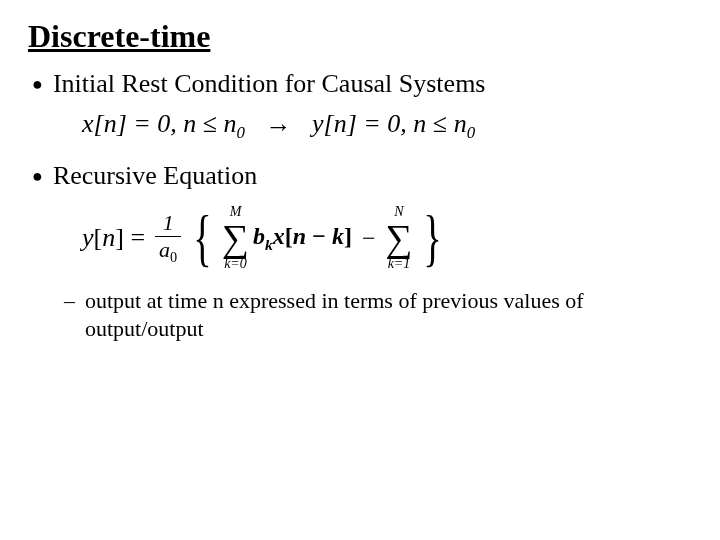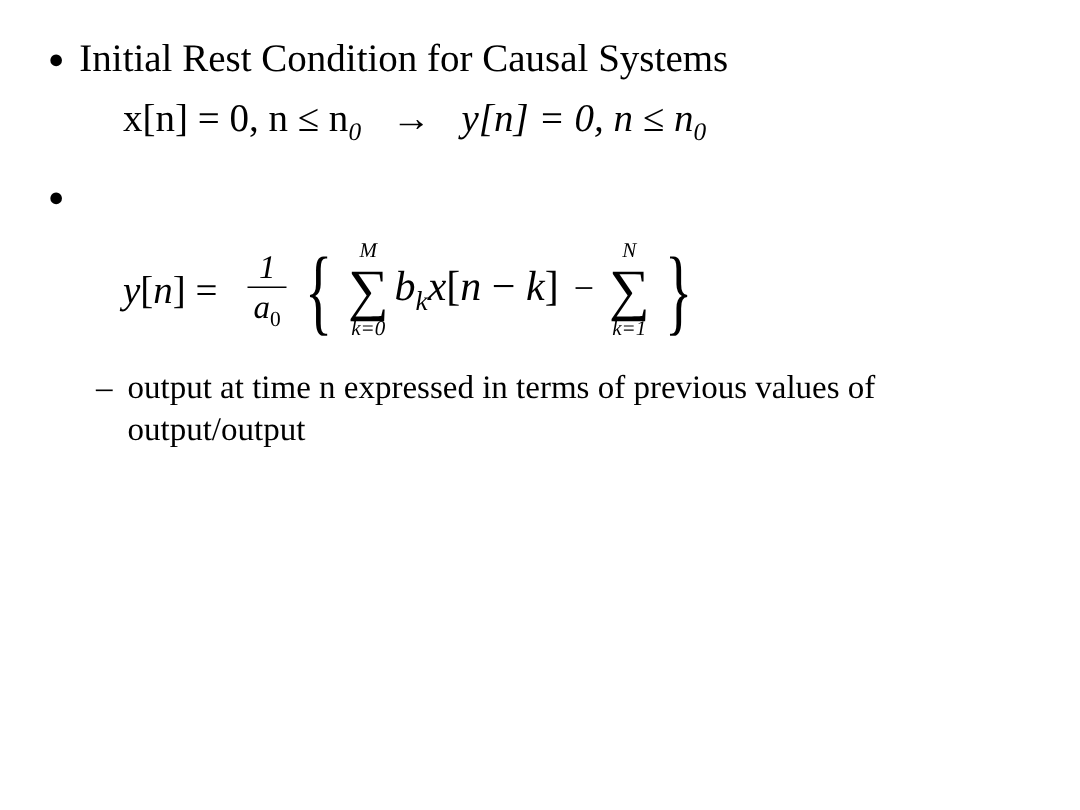--- a/index.html
+++ b/index.html
@@ -65,21 +65,21 @@
   }
   
   .eq2 {
     display: flex;
     align-items: center;
     margin: 14px 0 16px 54px;
   }
   .lhs {
     font-style: italic;
     font-size: 26px;
-    margin-right: 16px;
+    margin-right: 6px;
   }
   .lhs .up { font-style: normal; }
   .frac {
     display: inline-flex;
     flex-direction: column;
     align-items: center;
     font-style: italic;
     font-size: 22px;
     margin: 0 4px;
     line-height: 1;
@@ -108,54 +108,57 @@
   }
   .sumblock .top { margin-bottom: 2px; }
   .sumblock .sigma {
     font-style: normal;
     font-size: 38px;
     line-height: 34px;
   }
   .sumblock .bot { margin-top: 2px; font-style: italic; }
   .term {
     font-style: italic;
-    font-size: 28px;
+    font-size: 24px;
     margin: 16px 2px;
+    font-weight: bold;
   }
   .term .up { font-style: normal; }
   .sub { font-size: 0.65em; vertical-align: sub; font-style: italic; }
   .minus {
     font-style: normal;
     font-size: 24px;
     margin: 0 8px;
   }
 </style>
 </head>
 <body>
 
 <div class="slide">
 
+  <div class="title">Discrete-time</div>
 
   <div class="bullet-row">
     <span class="dot">●</span>
     <span class="bullet-text">Initial Rest Condition for Causal Systems</span>
   </div>
 
   <div class="eq-block math">
     <span class="up">
-      <span style="">x[n] = 0,  n ≤ n</span><span class="sub">0</span>
+      <span style="font-style:italic">x[n] = 0,  n ≤ n</span><span class="sub">0</span>
     </span>
     <span class="up" style="margin:0 14px 0 14px; font-style:normal;">→</span>
     <span class="up">
       <span style="font-style:italic">y[n] = 0,  n ≤ n</span><span class="sub">0</span>
     </span>
   </div>
 
   <div class="bullet-row">
     <span class="dot">●</span>
+    <span class="bullet-text">Recursive Equation</span>
   </div>
 
   <div class="eq2">
     <span class="lhs">
       <span>y</span><span class="up">[</span><span>n</span><span class="up">] </span><span class="up">=</span>
     </span>
 
     <span class="frac">
       <span class="num">1</span>
       <span class="den">

